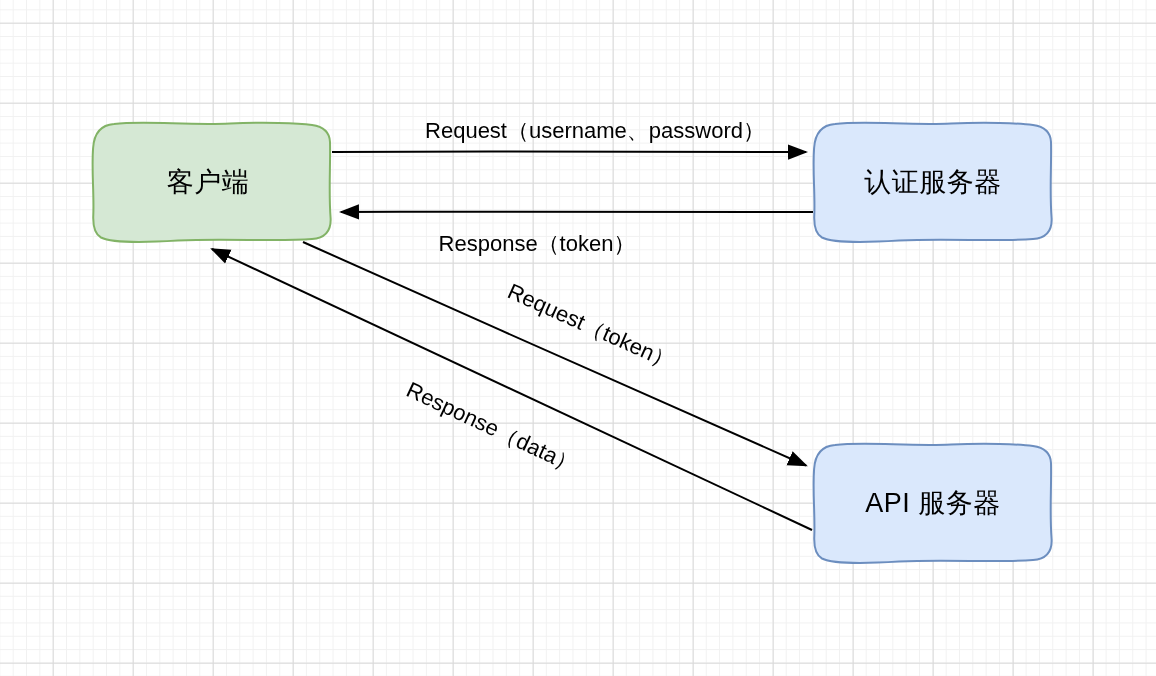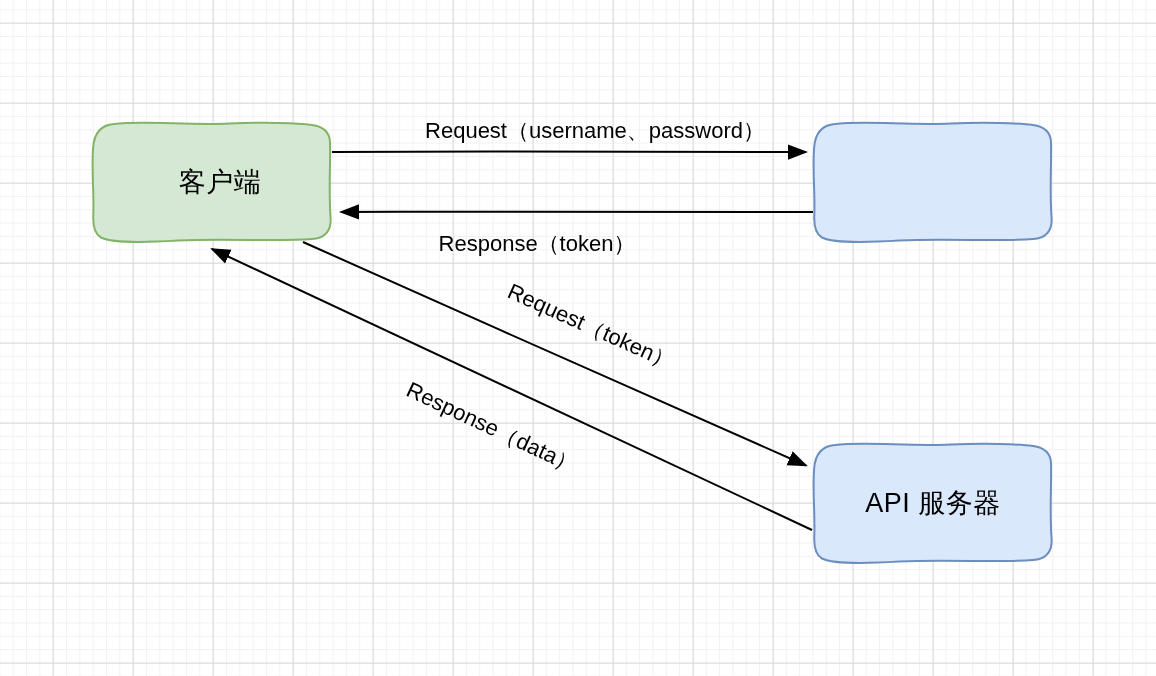--- a/index.html
+++ b/index.html
@@ -87,22 +87,25 @@
     <use href="#sketch-box" x="92" y="122" class="node-shape green" fill="#d5e8d4"></use>
     <use href="#sketch-box" x="813" y="122" class="node-shape blue" fill="#dae8fc"></use>
     <use href="#sketch-box" x="813" y="443" class="node-shape blue" fill="#dae8fc"></use>
 
     <path class="edge-line" marker-end="url(#arrowhead)" d="M 332 152 C 490 150.6, 650 153, 806 152"></path>
     <path class="edge-line" marker-end="url(#arrowhead)" d="M 813 212 C 660 213.4, 500 210.8, 341 212"></path>
     <path class="edge-line" marker-end="url(#arrowhead)" d="M 303 242 C 470 317, 640 392, 806 465.5"></path>
     <path class="edge-line" marker-end="url(#arrowhead)" d="M 812 530 C 610 435.5, 410 341.5, 212 249"></path>
   </svg>
 
-  <div class="node-label" style="left:100px; top:122px; width:240px; height:120px;">
+  <div class="node-label" style="left:88px; top:122px; width:240px; height:120px;">
     <span>客户端</span>
+  </div>
+  <div class="node-label" style="left:813px; top:122px; width:240px; height:120px;">
+    <span>认证服务器</span>
   </div>
   <div class="node-label" style="left:813px; top:443px; width:240px; height:120px;text-align:right;">
     <span>API 服务器</span>
   </div>
 
   <div class="edge-label" style="left:595px; top:131px;">Request（username、password）</div>
   <div class="edge-label" style="left:537px; top:244px;">Response（token）</div>
   <div class="edge-label rot24" style="left:591px; top:327px;">Request（token）</div>
   <div class="edge-label rot25" style="left:492px; top:428px;">Response（data）</div>
 

